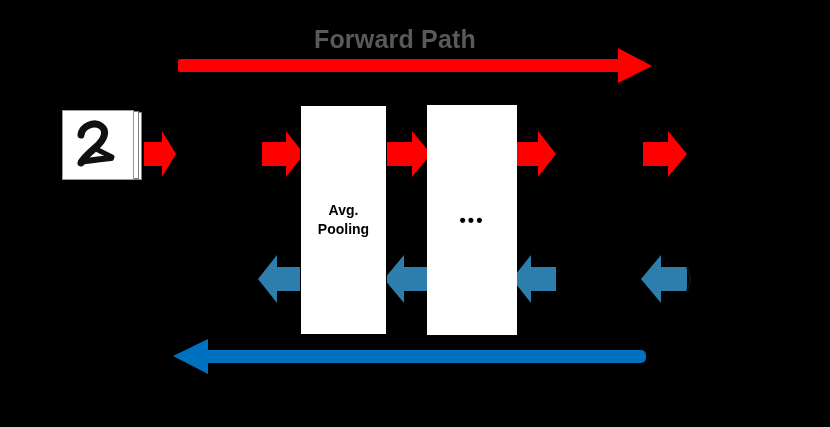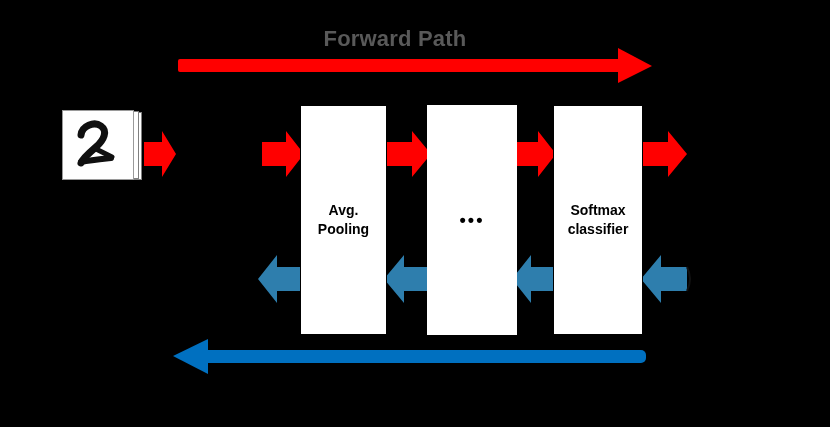--- a/index.html
+++ b/index.html
@@ -19,21 +19,21 @@
   }
 
   
   .fwd-title {
     position: absolute;
     left: 280px;
     top: 24px;
     width: 230px;
     text-align: center;
     color: #595959;
-    font-size: 22px;
+    font-size: 25px;
     font-weight: bold;
     letter-spacing: 0.2px;
     line-height: 30px;
     white-space: nowrap;
   }
 
   
   .path-arrow {
     position: absolute;
     left: 0;
@@ -189,18 +189,14 @@
 
   <div class="layer-box solid" style="left:300px; top:105px; width:87px; height:230px;">
     <span class="layer-label">Avg.
 Pooling</span>
   </div>
 
   <div class="layer-box dashed" style="left:427px; top:105px; width:90px; height:230px;">
     <span class="ellipsis-label">•••</span>
   </div>
 
-  <div class="layer-box solid" style="left:553px; top:105px; width:90px; height:230px;">
-    <span class="layer-label">Softmax
-classifier</span>
-  </div>
 
 </div>
 
 </body></html>

